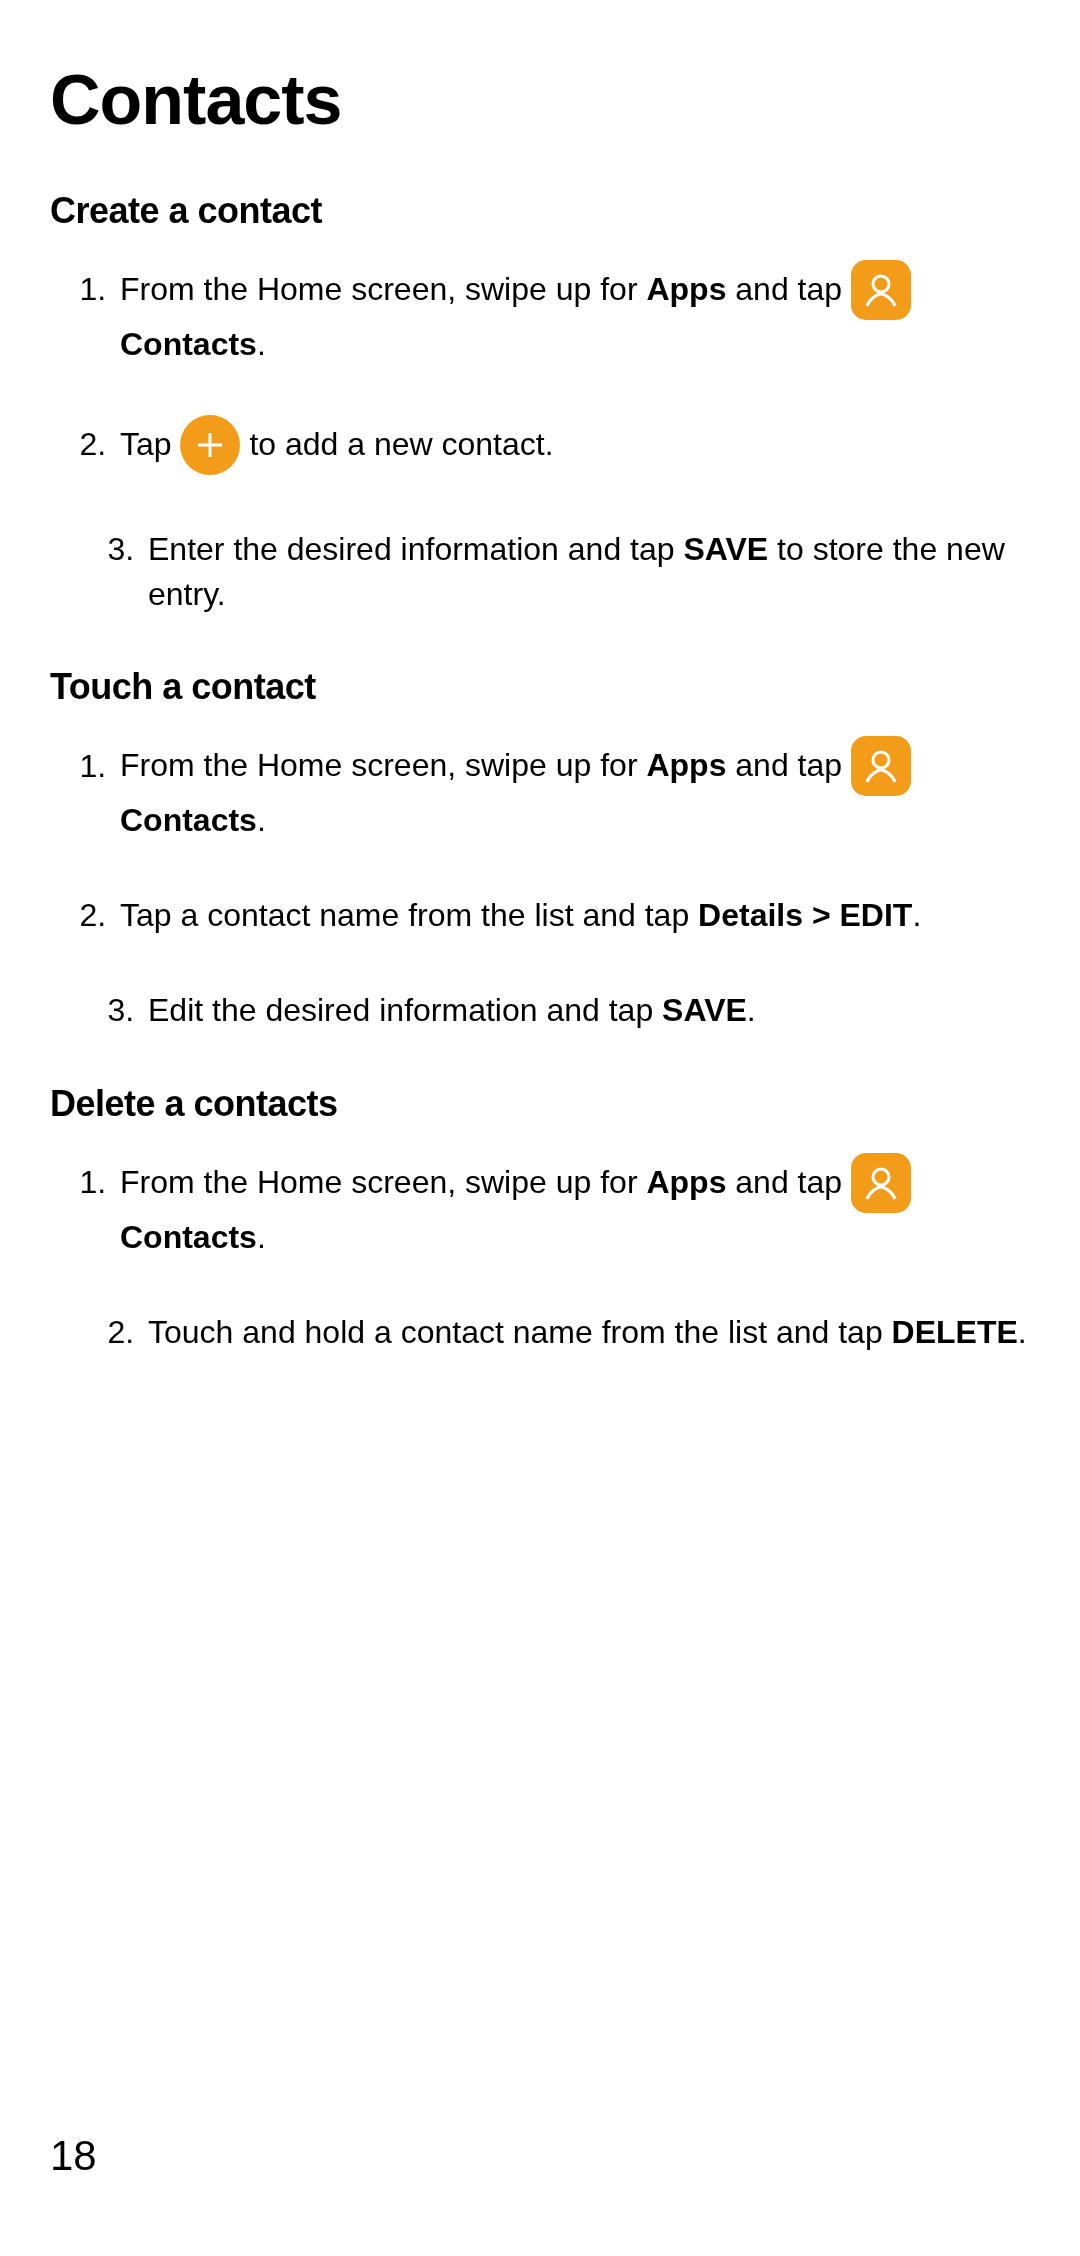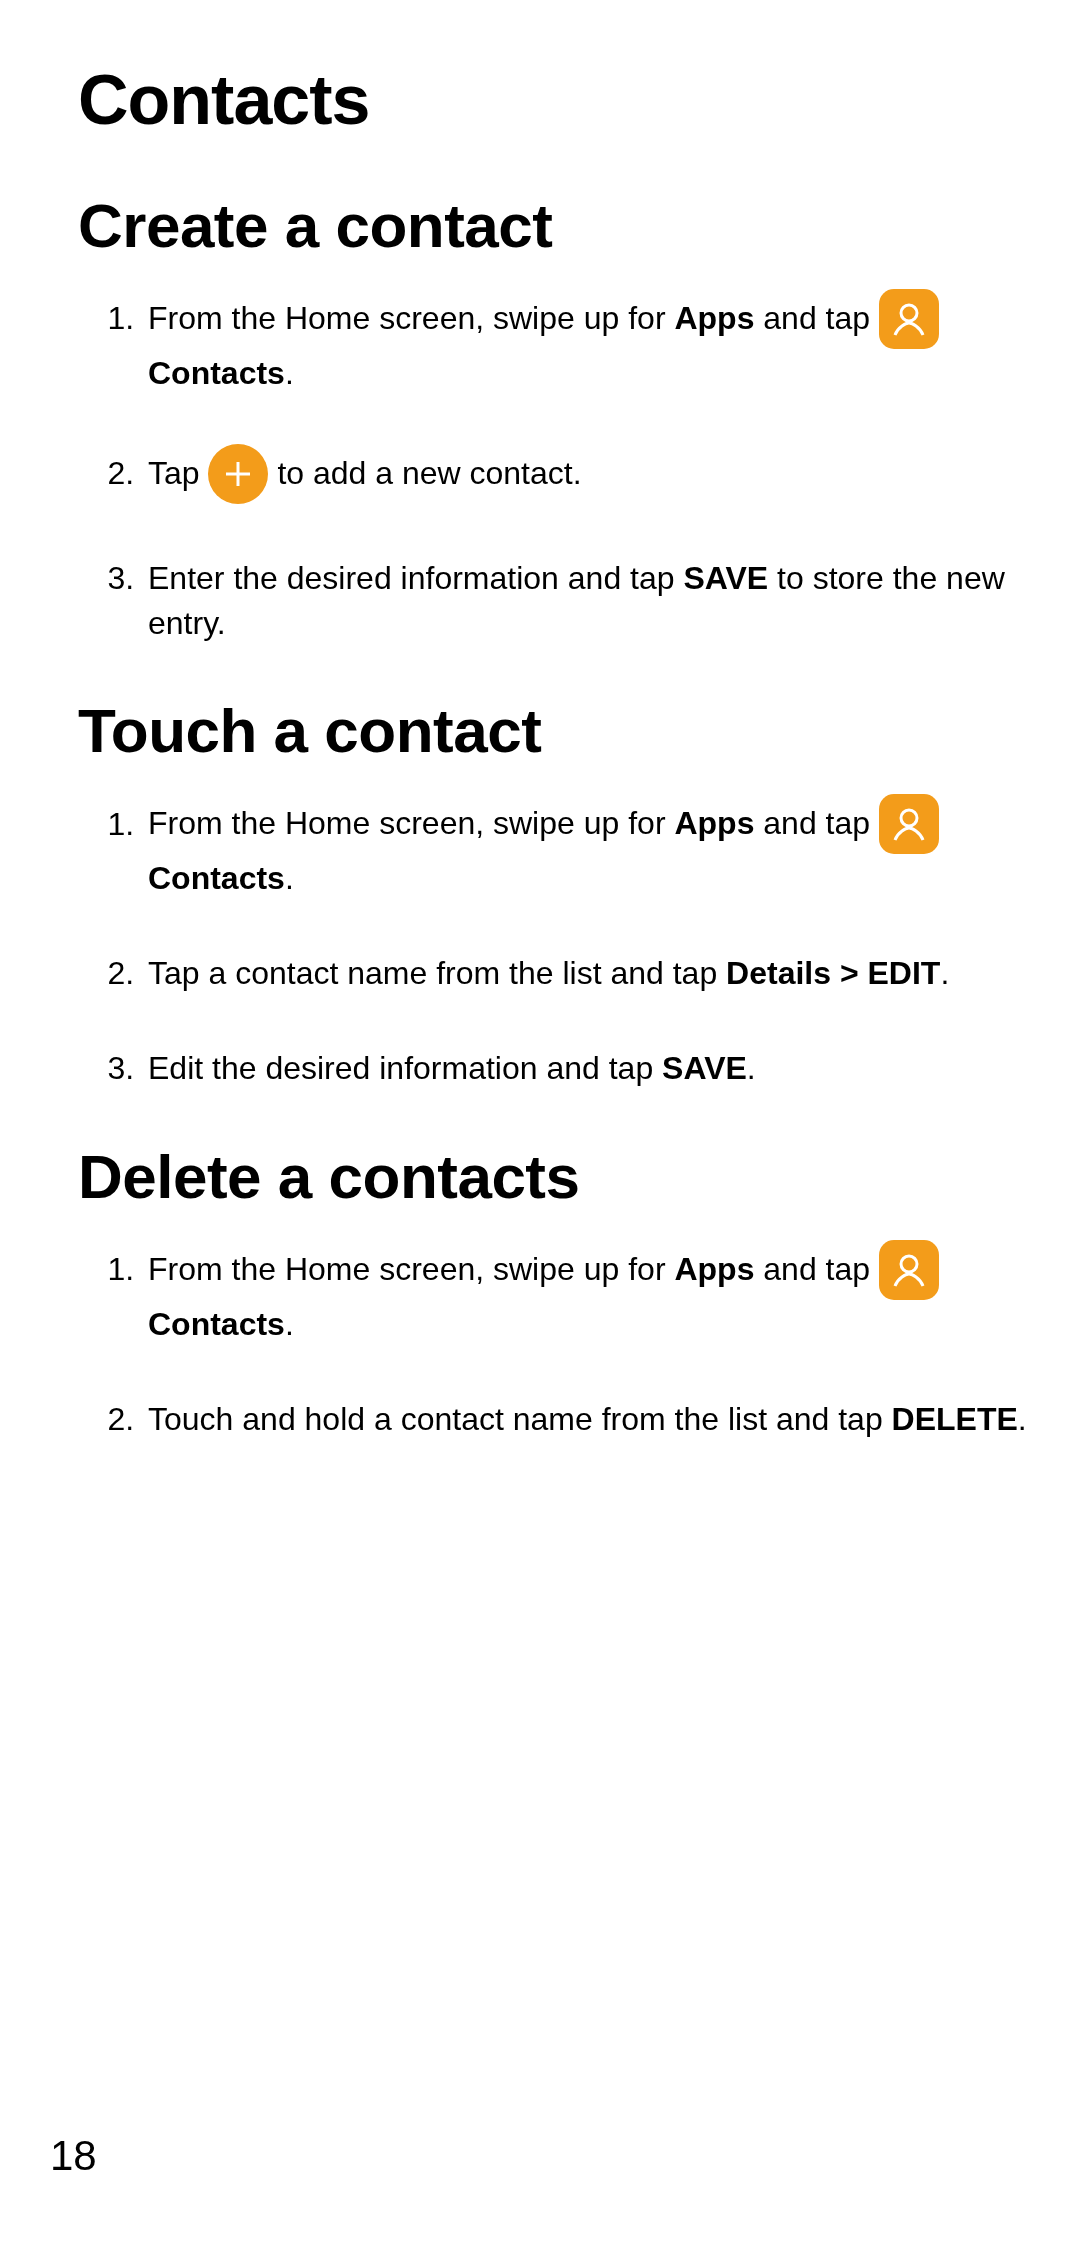--- a/index.html
+++ b/index.html
@@ -6,51 +6,52 @@
     margin: 0;
     padding: 0;
     width: 1080px;
     height: 2256px;
     background: #fff;
     font-family: "Helvetica Neue", Arial, sans-serif;
     color: #000;
     box-sizing: border-box;
   }
   .page {
-    padding: 60px 50px 40px 78px;
+    padding: 60px 50px 40px 50px;
     box-sizing: border-box;
     height: 100%;
     position: relative;
   }
   h1.title {
     font-size: 70px;
     font-weight: 700;
     margin: 0 0 40px 0;
     letter-spacing: -1px;
   }
   h2.section {
-    font-size: 62px;
+    font-size: 36px;
     font-weight: 700;
     margin: 50px 0 30px 0;
     letter-spacing: -0.5px;
   }
   ol.steps {
     list-style: decimal;
     margin: 0;
     padding-left: 65px;
     font-size: 32px;
     line-height: 1.4;
     font-weight: 400;
   }
   ol.steps li {
     margin-bottom: 50px;
     padding-left: 5px;
   }
   ol.steps li:last-child {
     margin-bottom: 30px;
+    margin-left: 28px;
   }
   .b { font-weight: 700; }
   .icon {
     display: inline-flex;
     align-items: center;
     justify-content: center;
     width: 60px;
     height: 60px;
     border-radius: 15px;
     background: #f39c1a;

